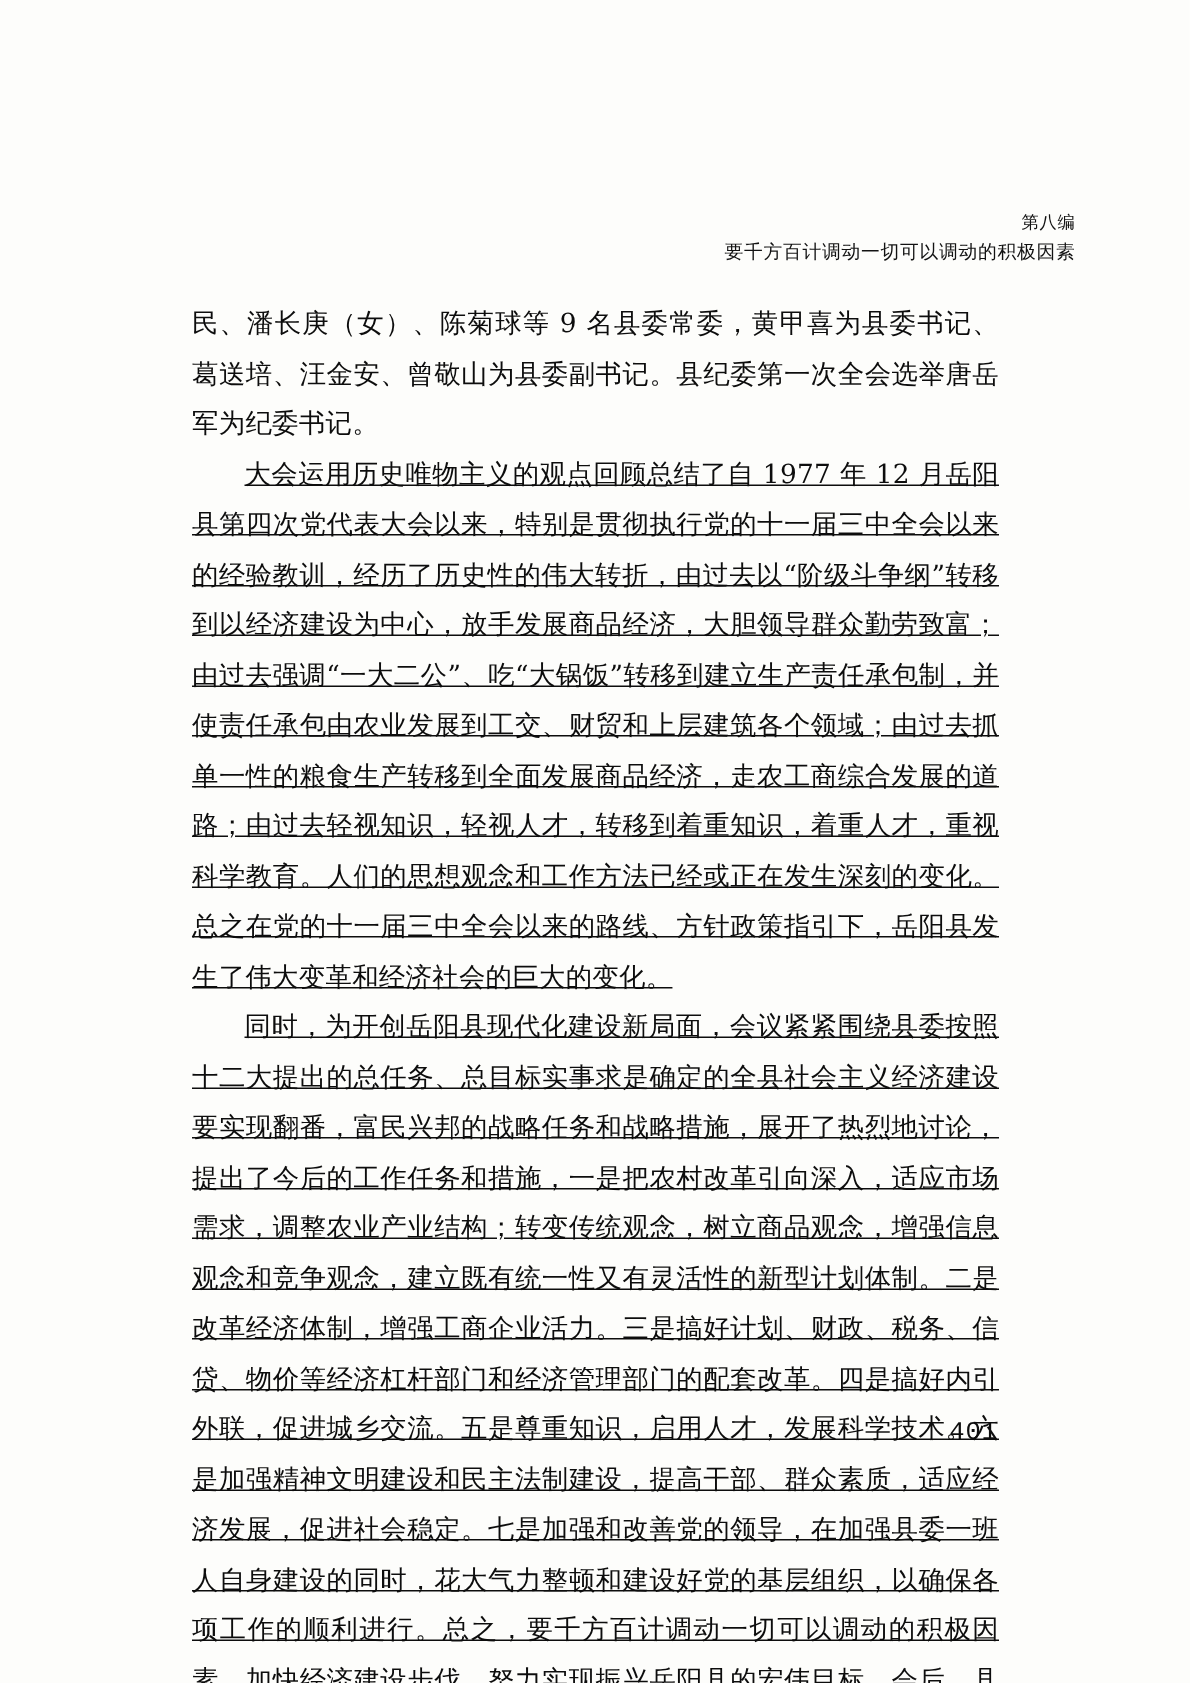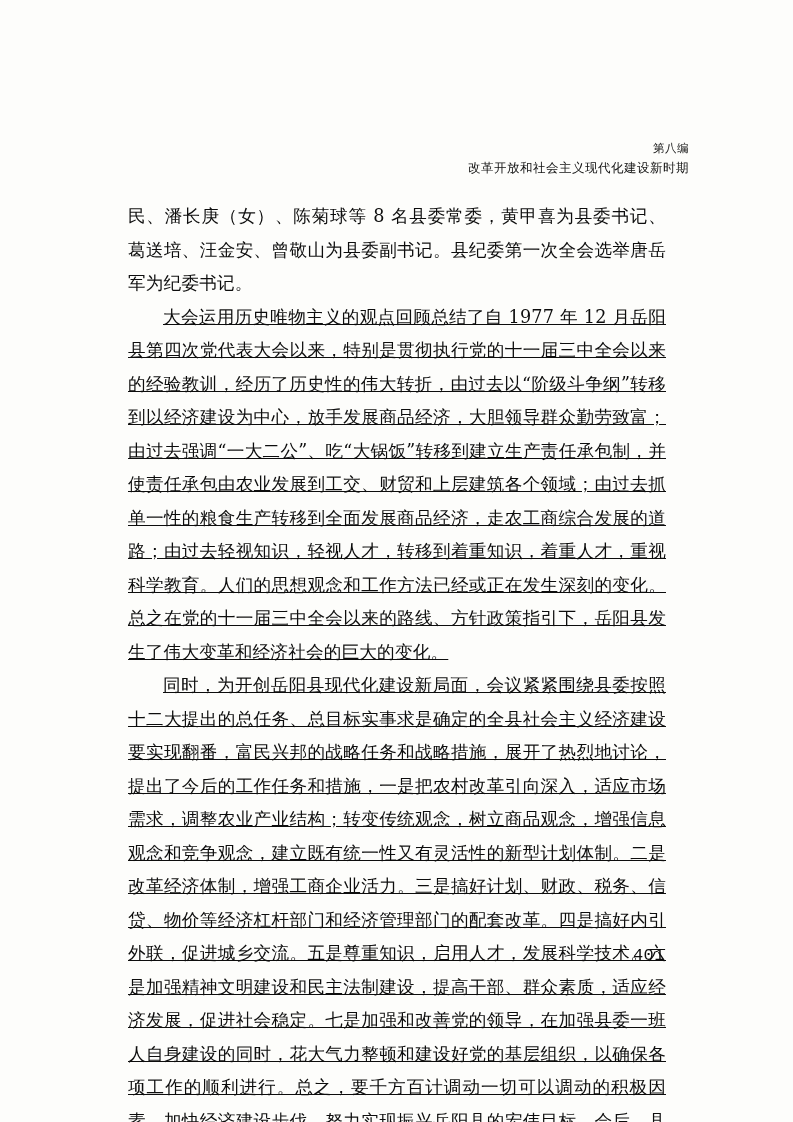--- a/index.html
+++ b/index.html
@@ -22,21 +22,21 @@
     width: 793px;
     height: 1122px;
     background: #fdfdfb;
   }
   .header {
     position: absolute;
     left: 0;
     top: 140px;
     width: 793px;
     text-align: right;
-    padding-right: 104px;
+    padding-right: 76px;
     box-sizing: border-box;
     line-height: 1.55;
   }
   .header-line1 {
     font-size: 11.5px;
     letter-spacing: 0.5px;
     color: #121212;
   }
   .header-line2 {
     font-size: 12.5px;
@@ -73,24 +73,24 @@
     letter-spacing: 0.5px;
   }
 </style>
 </head>
 <body>
 
 <div class="page">
 
   <div class="header">
     <div class="header-line1">第八编</div>
-    <div class="header-line2">改革开放和社会主义现代化建设新时期</div>
+    <div class="header-line2">要千方百计调动一切可以调动的积极因素</div>
   </div>
 
   <div class="content">
-    <p class="para">民、潘长庚（女）、陈菊球等 8 名县委常委，黄甲喜为县委书记、葛送培、汪金安、曾敬山为县委副书记。县纪委第一次全会选举唐岳军为纪委书记。</p>
+    <p class="para">民、潘长庚（女）、陈菊球等 9 名县委常委，黄甲喜为县委书记、葛送培、汪金安、曾敬山为县委副书记。县纪委第一次全会选举唐岳军为纪委书记。</p>
     <p class="para indent">大会运用历史唯物主义的观点回顾总结了自 1977 年 12 月岳阳县第四次党代表大会以来，特别是贯彻执行党的十一届三中全会以来的经验教训，经历了历史性的伟大转折，由过去以“阶级斗争纲”转移到以经济建设为中心，放手发展商品经济，大胆领导群众勤劳致富；由过去强调“一大二公”、吃“大锅饭”转移到建立生产责任承包制，并使责任承包由农业发展到工交、财贸和上层建筑各个领域；由过去抓单一性的粮食生产转移到全面发展商品经济，走农工商综合发展的道路；由过去轻视知识，轻视人才，转移到着重知识，着重人才，重视科学教育。人们的思想观念和工作方法已经或正在发生深刻的变化。总之在党的十一届三中全会以来的路线、方针政策指引下，岳阳县发生了伟大变革和经济社会的巨大的变化。</p>
     <p class="para indent">同时，为开创岳阳县现代化建设新局面，会议紧紧围绕县委按照十二大提出的总任务、总目标实事求是确定的全县社会主义经济建设要实现翻番，富民兴邦的战略任务和战略措施，展开了热烈地讨论，提出了今后的工作任务和措施，一是把农村改革引向深入，适应市场需求，调整农业产业结构；转变传统观念，树立商品观念，增强信息观念和竞争观念，建立既有统一性又有灵活性的新型计划体制。二是改革经济体制，增强工商企业活力。三是搞好计划、财政、税务、信贷、物价等经济杠杆部门和经济管理部门的配套改革。四是搞好内引外联，促进城乡交流。五是尊重知识，启用人才，发展科学技术。六是加强精神文明建设和民主法制建设，提高干部、群众素质，适应经济发展，促进社会稳定。七是加强和改善党的领导，在加强县委一班人自身建设的同时，花大气力整顿和建设好党的基层组织，以确保各项工作的顺利进行。总之，要千方百计调动一切可以调动的积极因素，加快经济建设步伐，努力实现振兴岳阳县的宏伟目标。会后，县委动员和带领全县广大干部群众，坚持四项基本原则，励精图治，团结战斗，使全县经济和社会发展出现了一个新局面。</p>
   </div>
 
   <div class="pagenum">401</div>
 
 </div>
 
 </body></html>

